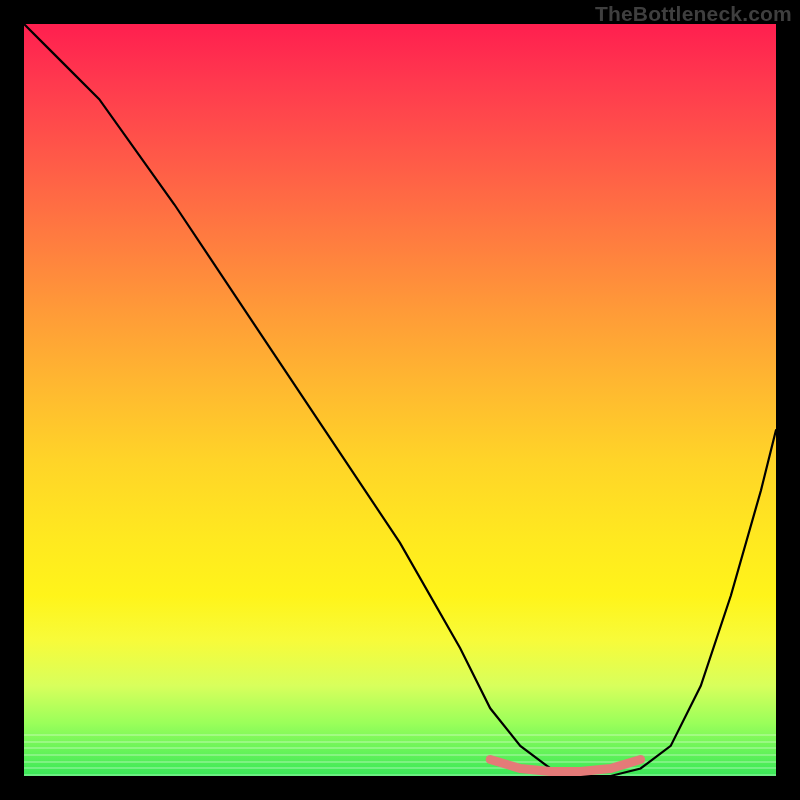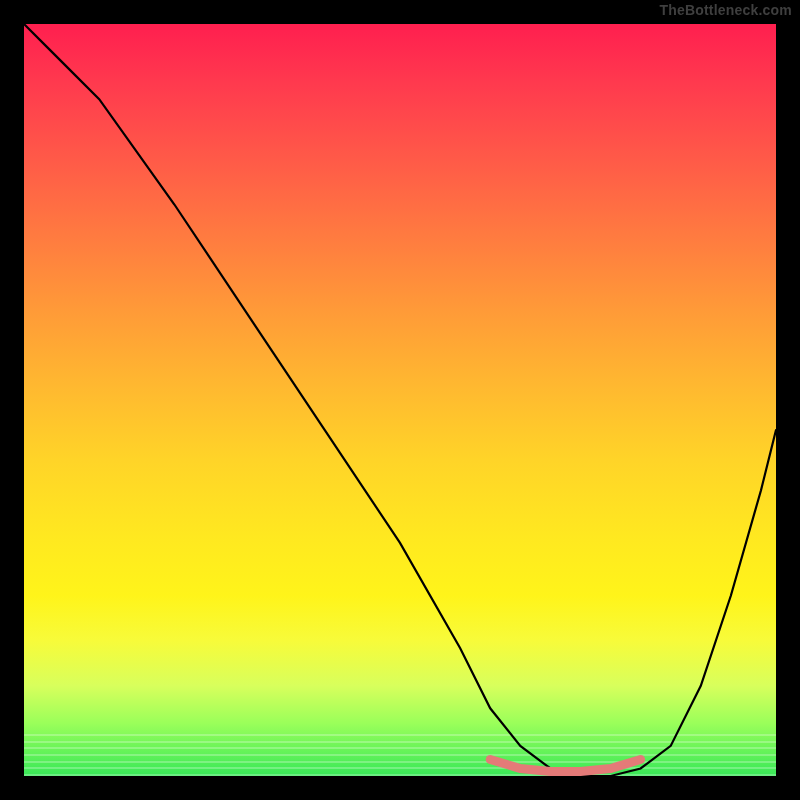--- a/index.html
+++ b/index.html
@@ -54,21 +54,21 @@
   }
   .green-stripes div {
     height: 2px;
     background: rgba(255,255,255,0.25);
   }
   .attrib {
     position: absolute;
     top: 2px;
     right: 8px;
     color: #3f3f3f;
-    font-size: 14px;
+    font-size: 21px;
     font-weight: 600;
     letter-spacing: 0.2px;
     font-family: Arial, Helvetica, sans-serif;
   }
   svg.curve {
     position: absolute;
     left: 0;
     top: 0;
     width: 752px;
     height: 752px;

